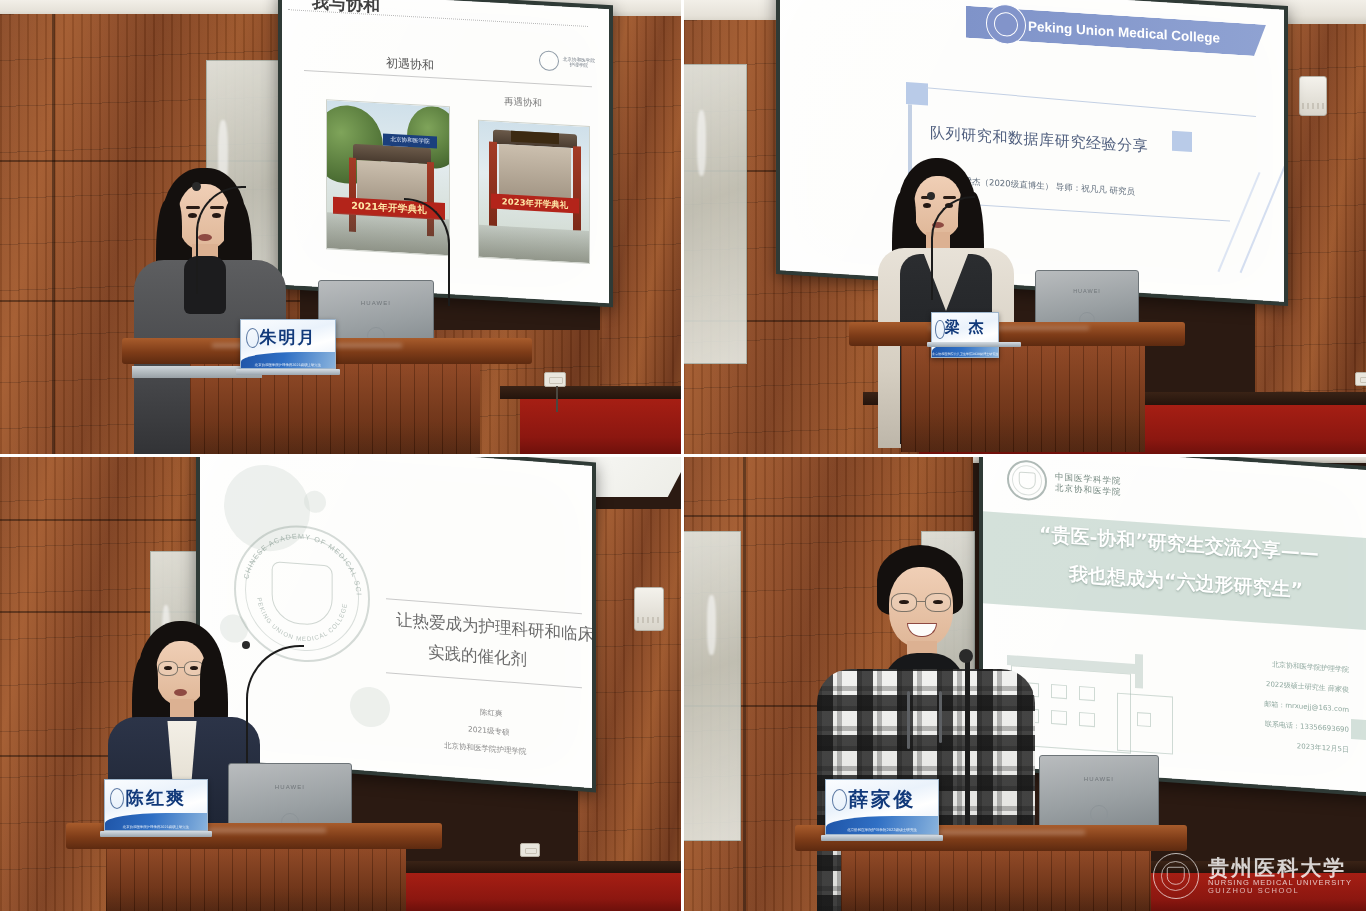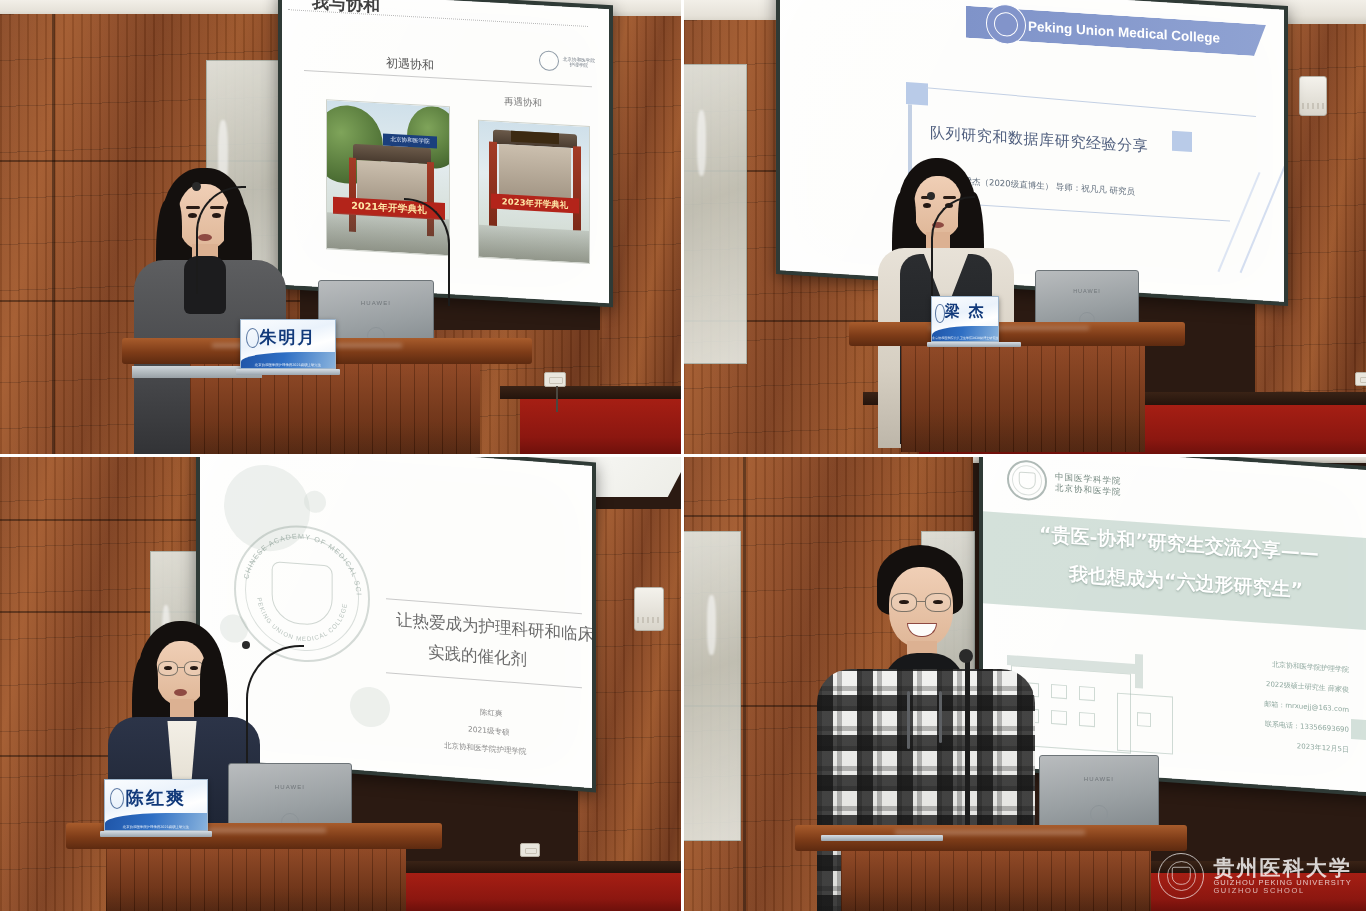--- a/index.html
+++ b/index.html
@@ -340,21 +340,21 @@
       <span class="brand" style="font-size:5.5px;">HUAWEI</span>
       <span class="hseal" style="width:16px;height:16px;"></span>
     </div>
 
     <div class="podium" style="left:166px;top:322px;width:336px;height:130px;">
       <div class="podium-top" style="left:0;top:0;width:336px;height:24px;"></div>
       <div class="podium-hi" style="left:80px;top:4px;width:160px;height:4px;"></div>
       <div class="podium-body" style="left:52px;top:24px;width:244px;height:106px;"></div>
     </div>
 
-    <div class="placard" style="left:248px;top:296px;width:68px;height:46px;">
+    <div class="placard" style="left:248px;top:312px;width:68px;height:46px;">
       <div class="pc-seal"></div>
       <div class="pc-name cn" style="font-size:15px;">梁 杰</div>
       <div class="pc-wave"></div>
       <div class="pc-sub cn" style="font-size:3.1px;">北京协和医学院公共卫生学院2020级博士研究生</div>
     </div>
     <div class="placard-stand" style="left:244px;top:342px;width:94px;height:5px;"></div>
   </div>
 
   <div class="panel">
     <div class="wall">
@@ -532,29 +532,35 @@
       <span class="brand" style="font-size:6px;">HUAWEI</span>
       <span class="hseal" style="width:18px;height:18px;"></span>
     </div>
 
     <div class="podium" style="left:112px;top:370px;width:392px;height:86px;">
       <div class="podium-top" style="left:0;top:0;width:392px;height:26px;"></div>
       <div class="podium-hi" style="left:100px;top:5px;width:190px;height:5px;"></div>
       <div class="podium-body" style="left:46px;top:26px;width:310px;height:60px;"></div>
     </div>
 
+    <div class="placard" style="left:142px;top:324px;width:114px;height:56px;">
+      <div class="pc-seal"></div>
+      <div class="pc-name cn" style="font-size:20px;">薛家俊</div>
+      <div class="pc-wave"></div>
+      <div class="pc-sub cn" style="font-size:3.6px;">北京协和医学院护理学院2022级硕士研究生</div>
+    </div>
     <div class="placard-stand" style="left:138px;top:380px;width:122px;height:6px;"></div>
 
     <div id="uwm">
       <div class="wmseal">
         <div class="wmcore"></div>
       </div>
       <div class="wmtxt">
         <span class="wmcn">贵州医科大学</span>
-        <span class="wmen">GUIZHOU PEKING UNIVERSITY</span>
+        <span class="wmen">NURSING MEDICAL UNIVERSITY</span>
         <span class="wmen2">GUIZHOU SCHOOL</span>
       </div>
     </div>
   </div>
 
   <div class="vsplit" style="left:681px;top:0;width:3px;height:911px;"></div>
   <div class="hsplit" style="left:0;top:454px;width:1366px;height:3px;"></div>
 </div>
 
 </body></html>

